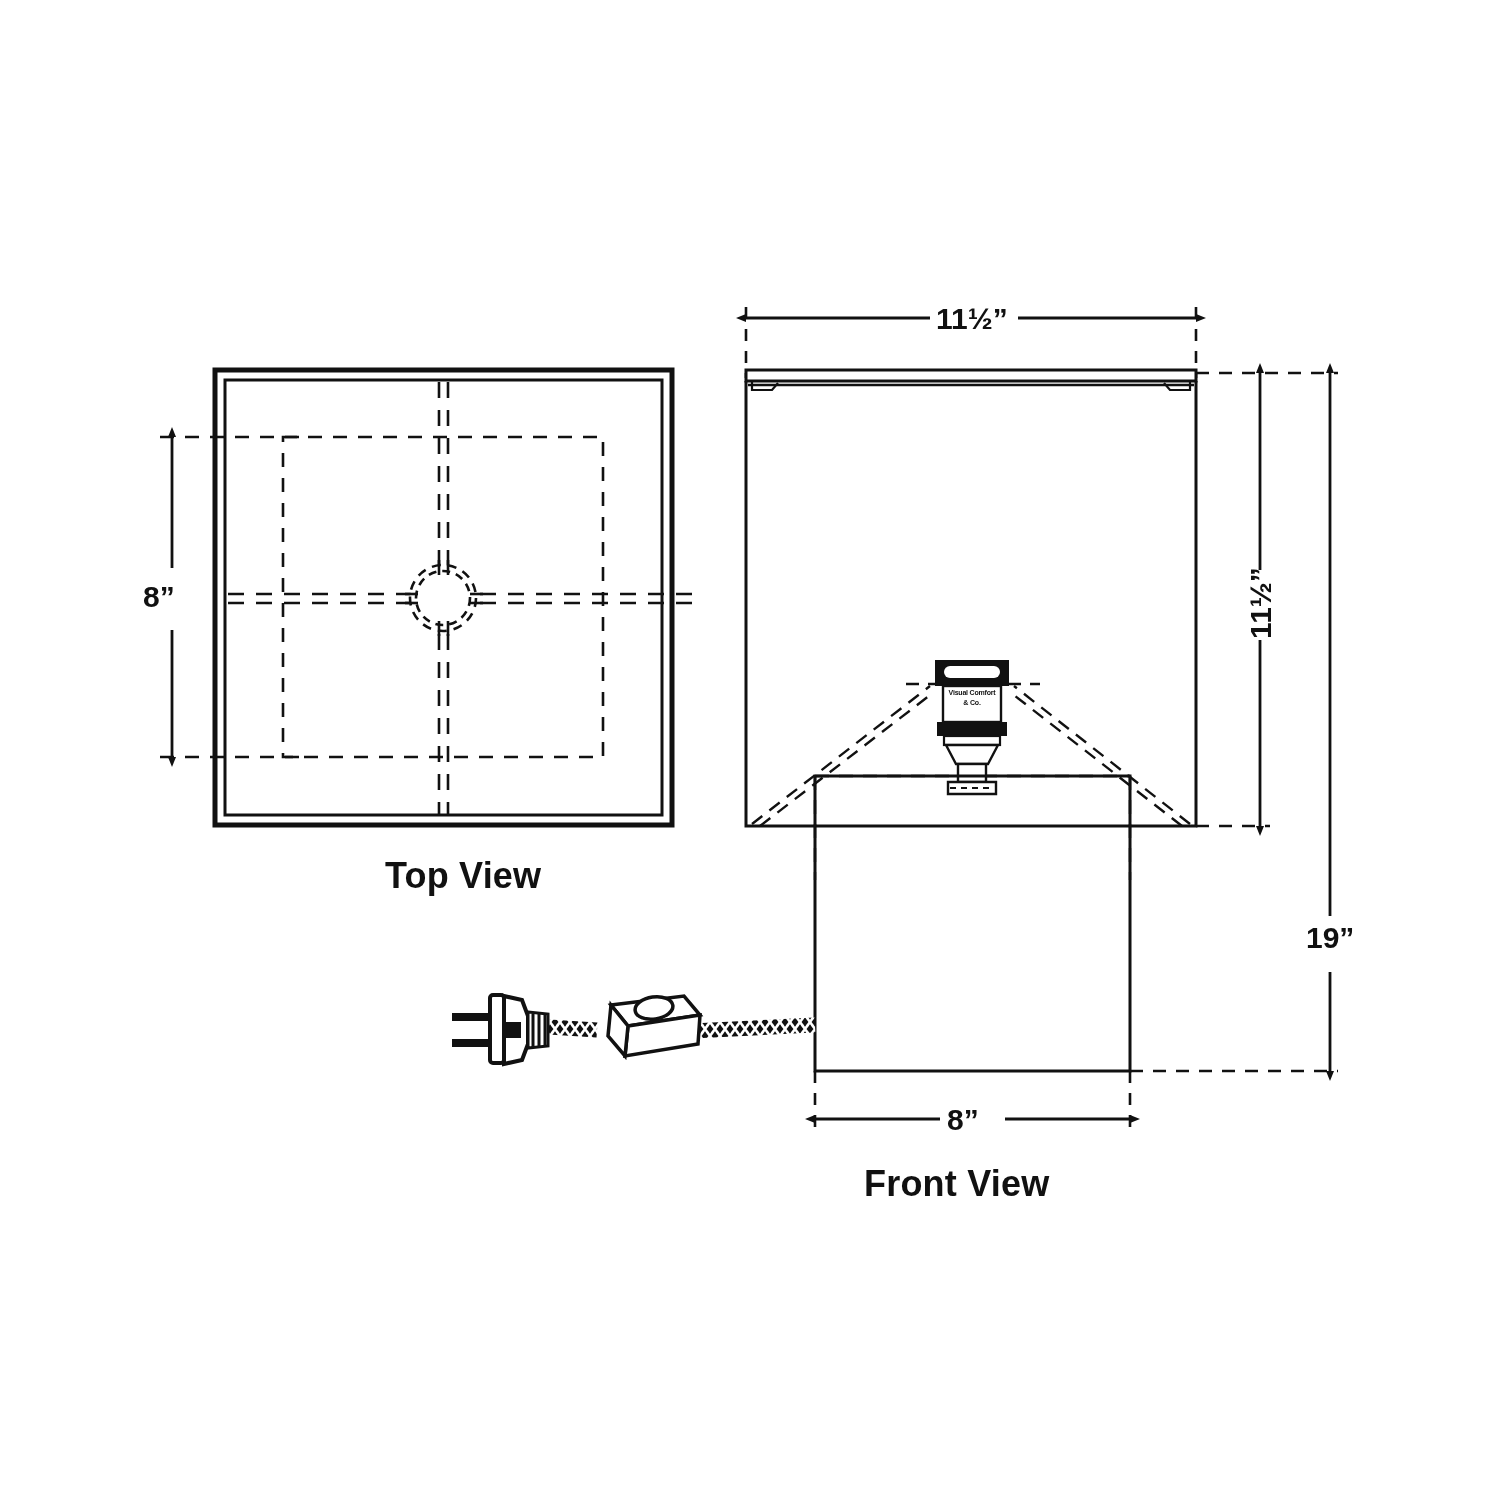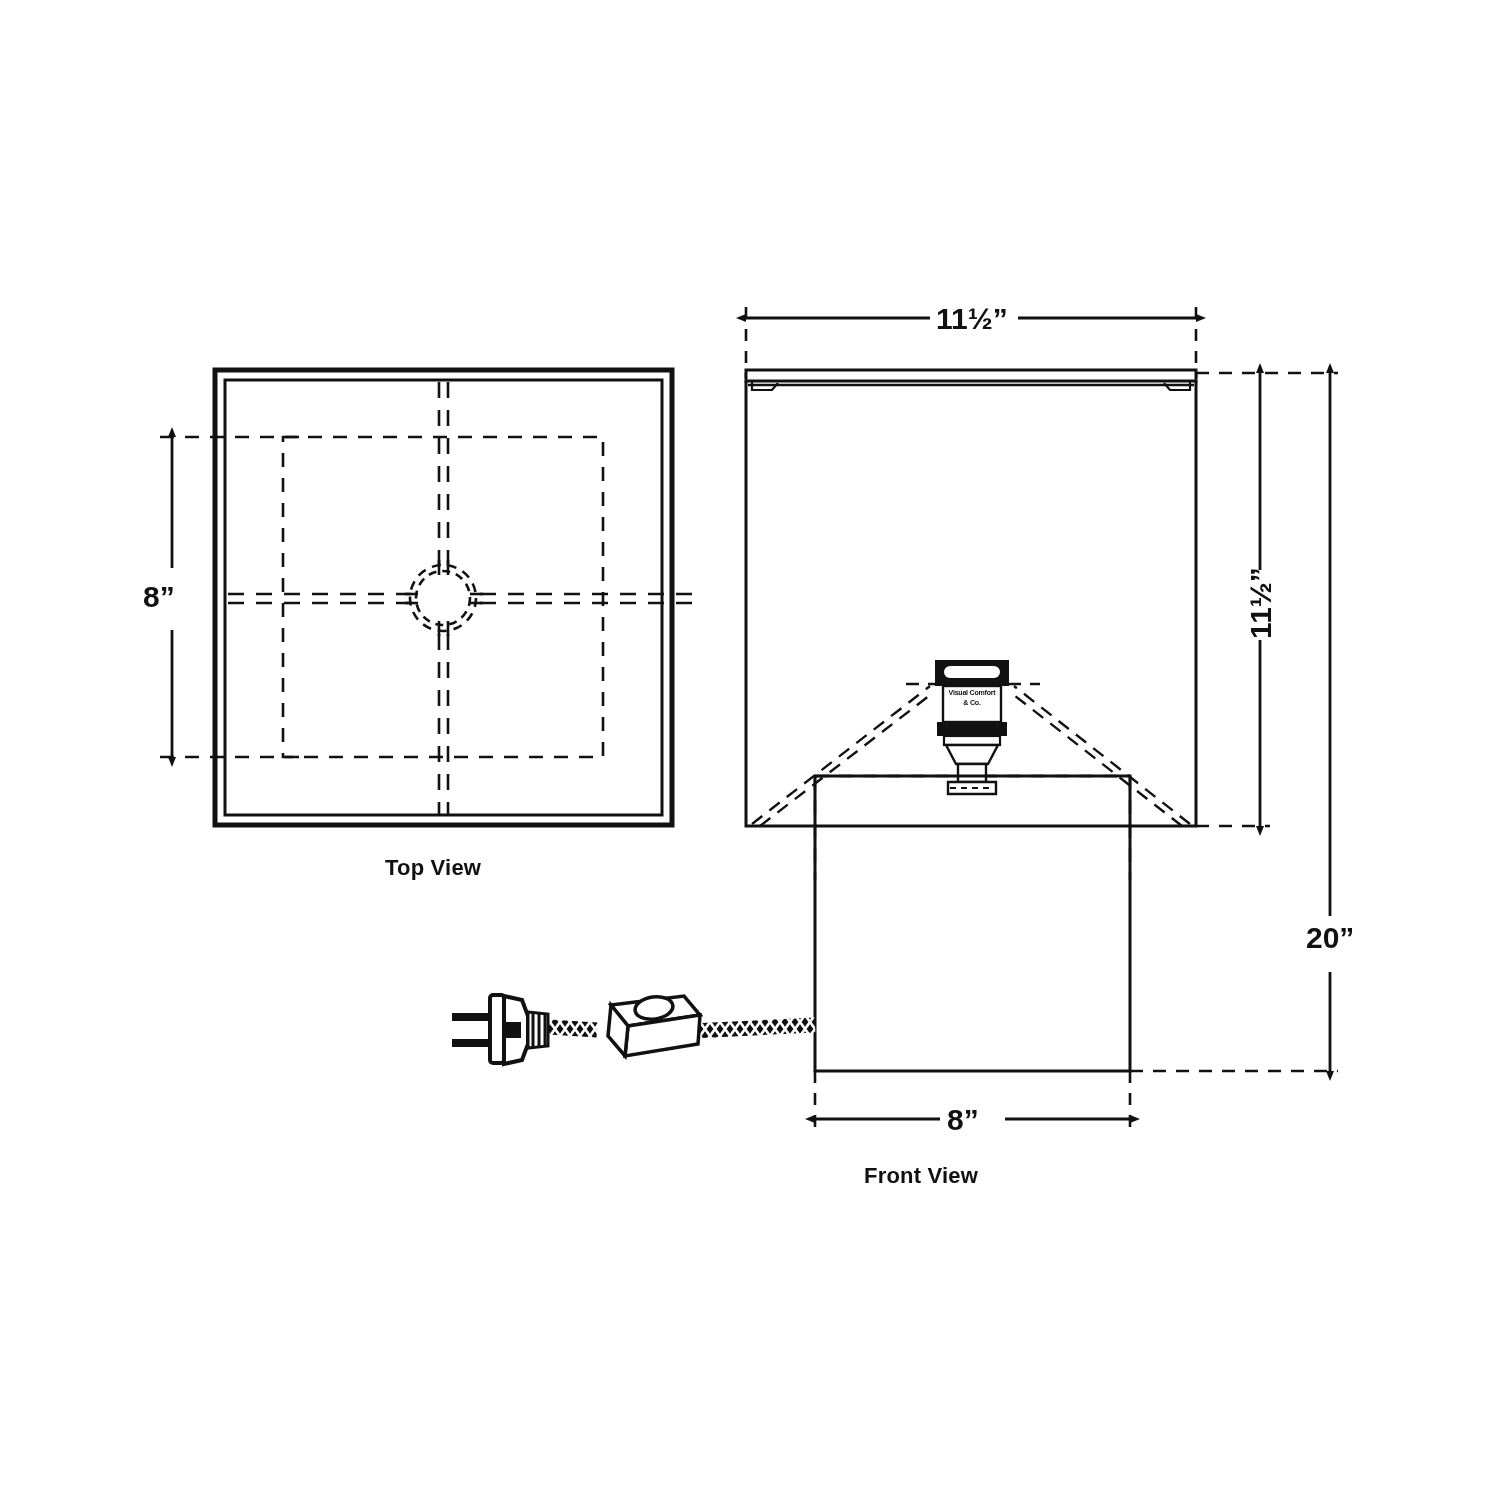--- a/index.html
+++ b/index.html
@@ -24,21 +24,21 @@
     position: absolute;
     left: 0;
     top: 0;
     width: 1500px;
     height: 1500px;
   }
   .view-caption {
     position: absolute;
     font-family: "Liberation Sans", sans-serif;
     font-weight: bold;
-    font-size: 22px;
+    font-size: 36px;
     color: #111111;
     letter-spacing: 0.2px;
     white-space: nowrap;
   }
   .dim-label {
     position: absolute;
     font-family: "Liberation Sans", sans-serif;
     font-weight: bold;
     font-size: 30px;
     color: #111111;
@@ -205,21 +205,21 @@
   </svg>
 
   <div class="dim-label" style="left:143px; top:580px;">8”</div>
 
   <div class="view-caption" style="left:385px; top:855px;">Top View</div>
 
   <div class="dim-label" style="left:936px; top:302px;">11½”</div>
 
   <div class="dim-label rotated" style="left:1202px; top:586px; width:118px; text-align:center;">11½”</div>
 
-  <div class="dim-label" style="left:1306px; top:921px;">20”</div>
+  <div class="dim-label" style="left:1306px; top:921px;">19”</div>
 
   <div class="dim-label" style="left:947px; top:1103px;">8”</div>
 
   <div class="view-caption" style="left:864px; top:1163px;">Front View</div>
 
   <div class="brand-label" style="left:941px; top:689px; width:62px;">Visual Comfort</div>
   <div class="brand-label" style="left:941px; top:699px; width:62px;">&amp; Co.</div>
 
 </div>
 

